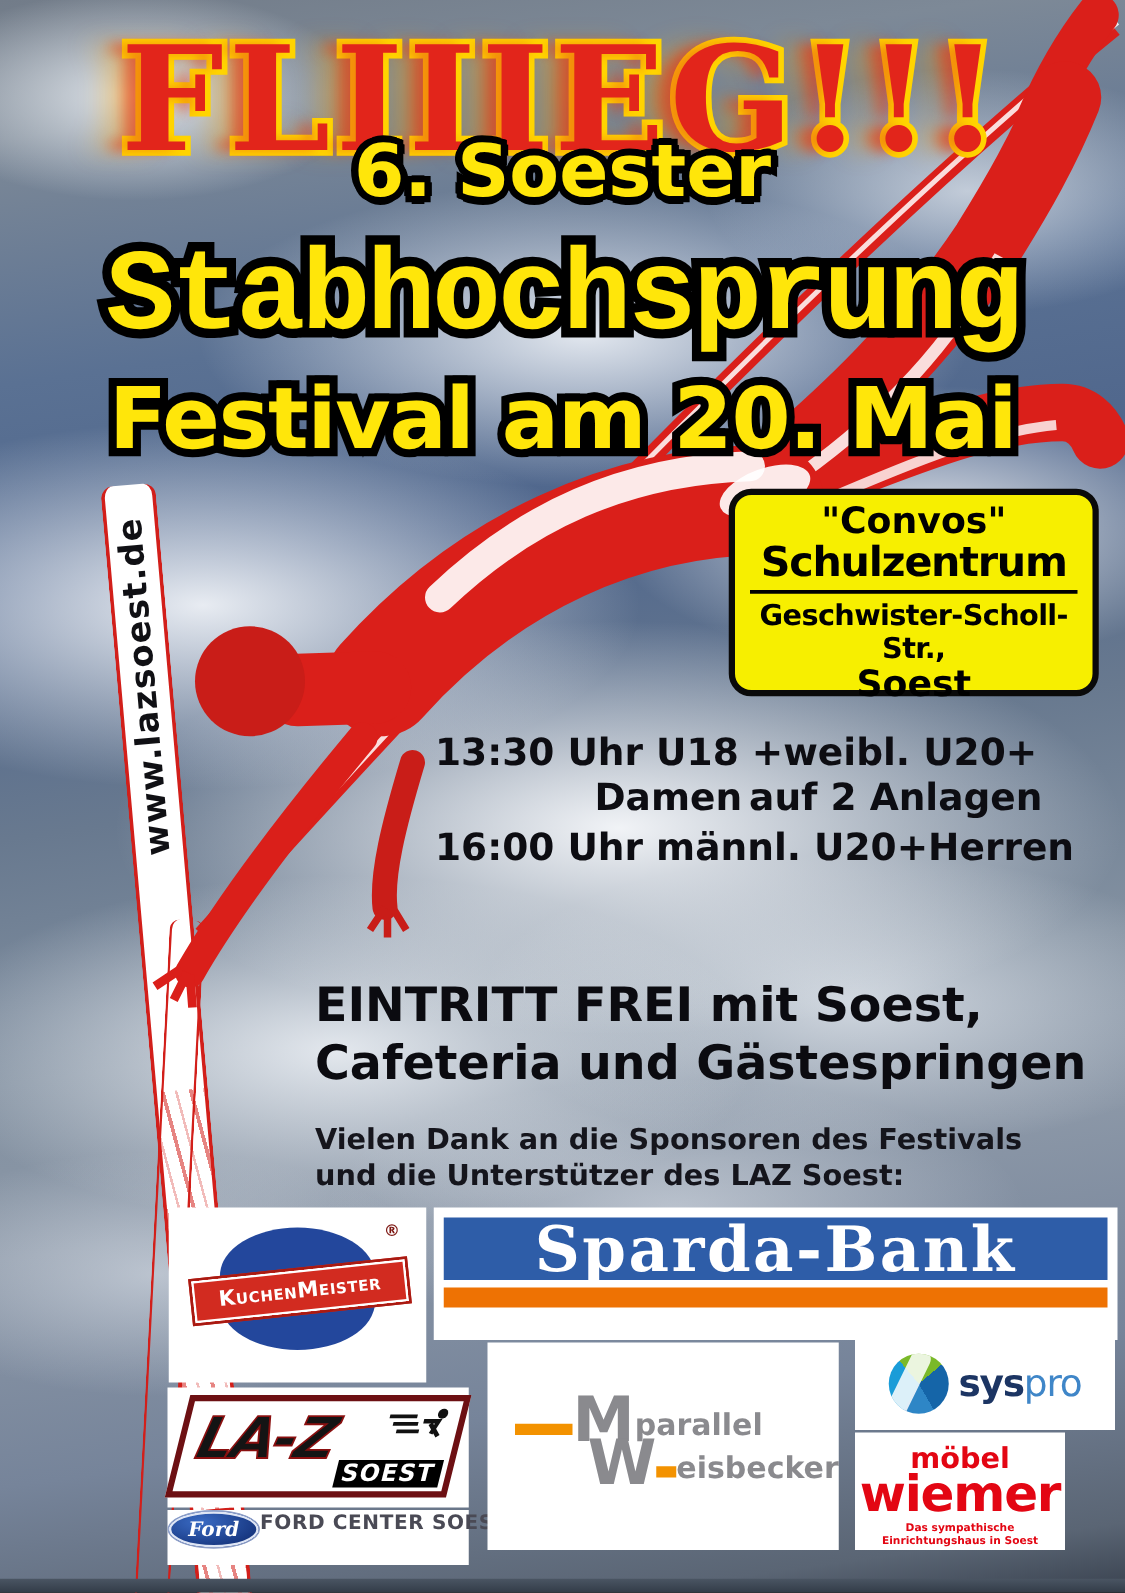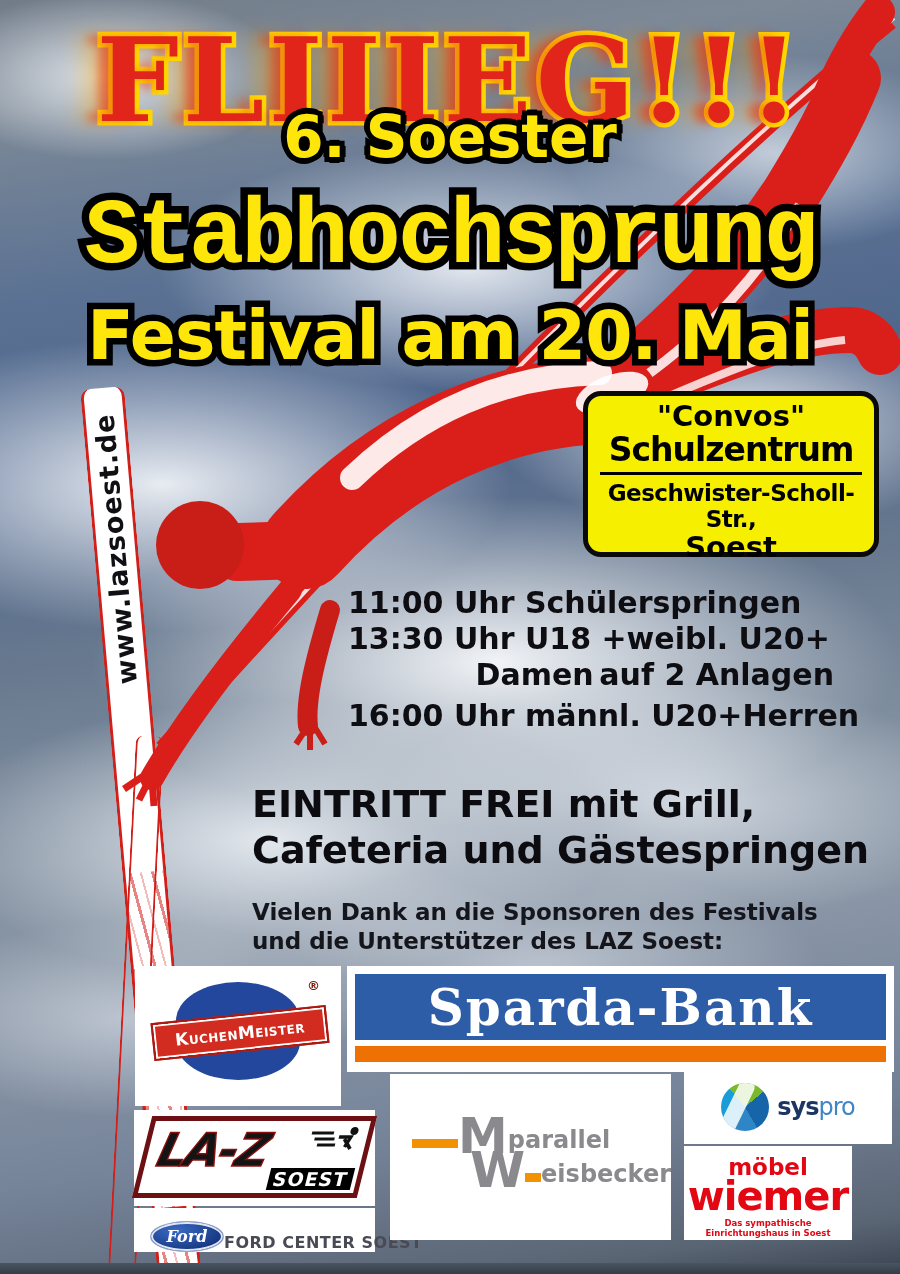--- a/index.html
+++ b/index.html
@@ -100,32 +100,32 @@
   .km-dome-top{position:absolute;left:18px;top:0;width:124px;height:46px;background:#23479c;border-radius:54% 54% 8% 8%/90% 90% 10% 10%;}
   .km-dome-bot{position:absolute;left:18px;top:52px;width:124px;height:46px;background:#23479c;border-radius:8% 8% 54% 54%/10% 10% 90% 90%;}
   .km-ribbon{
     position:absolute;left:-6px;top:32px;width:172px;height:34px;background:#d22b20;
     transform:rotate(-6deg);border:2px solid #a81a12;box-shadow:inset 0 0 0 2px #fff;
     display:flex;align-items:center;justify-content:center;
   }
   .km-ribbon span{color:#fff;font-variant:small-caps;font-weight:bold;font-size:17px;letter-spacing:0.5px;}
   .km-reg{position:absolute;right:-2px;top:-4px;font-size:13px;color:#7c1510;font-weight:bold;}
   .sparda-box{left:347px;top:966px;width:547px;height:106px;padding:8px;}
-  .sparda-blue{height:66px;background:#2e5da8;display:flex;align-items:center;justify-content:center;}
+  .sparda-blue{height:50px;background:#2e5da8;display:flex;align-items:center;justify-content:center;}
   .sparda-blue span{color:#fff;font-family:"DejaVu Serif","Liberation Serif",serif;font-weight:bold;font-size:50px;letter-spacing:2px;}
   .sparda-orange{height:16px;background:#ee7203;margin-top:6px;}
   .laz-box{left:134px;top:1110px;width:241px;height:96px;padding:6px 8px;}
   .laz-frame{
     position:relative;height:82px;border:5px solid #6d1013;box-shadow:inset 0 0 0 2px #fff;
     transform:skewX(-14deg);box-sizing:border-box;background:#fff;
   }
   .laz-text{position:absolute;left:10px;top:2px;font-style:italic;font-weight:bold;font-size:46px;color:#141414;-webkit-text-stroke:1.5px #8a0f0f;letter-spacing:-2px;}
   .laz-city{position:absolute;right:4px;bottom:3px;background:#000;color:#fff;font-weight:bold;font-size:19px;padding:0 5px;letter-spacing:1px;}
   .laz-runner{position:absolute;right:4px;top:4px;}
-  .ford-box{left:134px;top:1208px;width:241px;height:44px;display:flex;align-items:flex-end;padding:0 16px;}
+  .ford-box{left:134px;top:1208px;width:241px;height:44px;display:flex;align-items:flex-start;padding:0 0;}
   .ford-oval{
     width:72px;height:29px;border-radius:50%;flex:0 0 auto;
     background:radial-gradient(ellipse at 35% 30%,#3a6bc4,#16357e 75%);
     border:1px solid #8fa0c9;box-shadow:inset 0 0 0 2px #dfe6f5;
     display:flex;align-items:center;justify-content:center;
   }
   .ford-oval span{color:#fff;font-family:"DejaVu Serif","Liberation Serif",serif;font-style:italic;font-weight:bold;font-size:16px;}
   .ford-label{color:#4a4a55;font-weight:bold;font-size:16px;letter-spacing:0.5px;white-space:nowrap;}
   .mb-box{left:390px;top:1074px;width:281px;height:166px;}
   .mb-logo{margin-top:44px;margin-left:22px;color:#8a8a8e;font-weight:bold;}
@@ -134,21 +134,21 @@
   .mb-cap{font-size:50px;line-height:0.8;}
   .mb-rest{font-size:24px;margin-bottom:2px;}
   .mb-row2{margin-left:58px;margin-top:-4px;}
   .syspro-box{left:684px;top:1070px;width:208px;height:74px;display:flex;align-items:center;justify-content:center;gap:8px;}
   .sys-globe{
     width:48px;height:48px;border-radius:50%;
     background:conic-gradient(from 210deg,#1a9cd8 0 110deg,#7ab929 110deg 200deg,#1565a8 200deg 300deg,#2e86c6 300deg 360deg);
     position:relative;overflow:hidden;flex:0 0 auto;
   }
   .sys-globe:after{content:"";position:absolute;left:8px;top:-6px;width:16px;height:60px;background:#fff;transform:rotate(26deg);border-radius:8px;opacity:.85;}
-  .sys-name{font-size:24px;letter-spacing:-1px;}
+  .sys-name{font-size:30px;letter-spacing:-1px;}
   .sys-name .p1{color:#1c3563;font-weight:bold;}
   .sys-name .p2{color:#3f86c8;font-weight:normal;}
   .wiemer-box{left:684px;top:1146px;width:168px;height:94px;text-align:center;color:#e30613;}
   .wiemer-l1{font-weight:bold;font-size:23px;line-height:1;margin-top:10px;letter-spacing:0;}
   .wiemer-l2{font-weight:bold;font-size:40px;line-height:0.85;letter-spacing:-1px;}
   .wiemer-tag{font-weight:bold;font-size:8.5px;margin-top:5px;}
 </style>
 </head>
 <body>
 
@@ -203,31 +203,30 @@
 
   <div class="venue">
     <div class="l1">"Convos"</div>
     <div class="l2">Schulzentrum</div>
     <div class="divider"></div>
     <div class="l3">Geschwister-Scholl-Str.,</div>
     <div class="l4">Soest</div>
   </div>
 
   <div class="schedule">
-    <div class="big">11:00 Uhr Schülerspringen</div>
     <div class="big">13:30 Uhr U18 +weibl. U20+</div>
     <div class="mixed">
       <span class="b">Damen</span>
       <span class="s">auf 2 Anlagen</span>
     </div>
     <div class="big">16:00 Uhr männl. U20+Herren</div>
   </div>
 
   <div class="admission">
-    <div>EINTRITT FREI mit Grill,</div>
+    <div>EINTRITT FREI mit Soest,</div>
     <div>Cafeteria und Gästespringen</div>
   </div>
 
   <div class="thanks">
     <div>Vielen Dank an die Sponsoren des Festivals</div>
     <div>und die Unterstützer des LAZ Soest:</div>
   </div>
 
   <div class="spbox km-box">
     <div class="km-logo">

